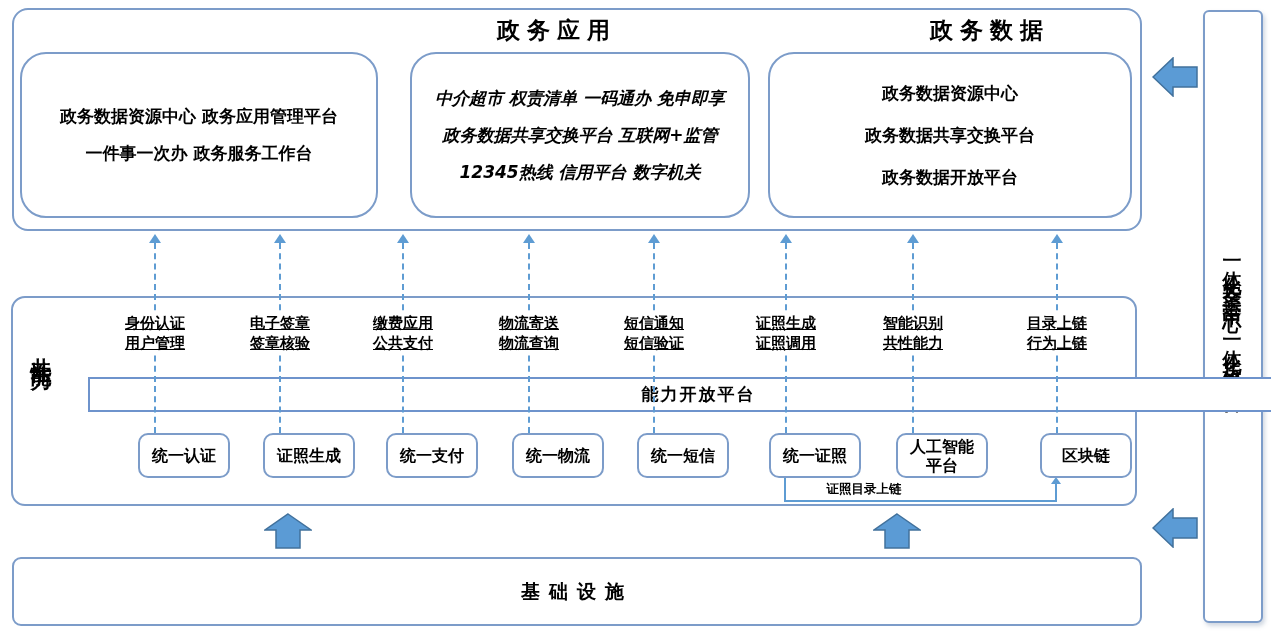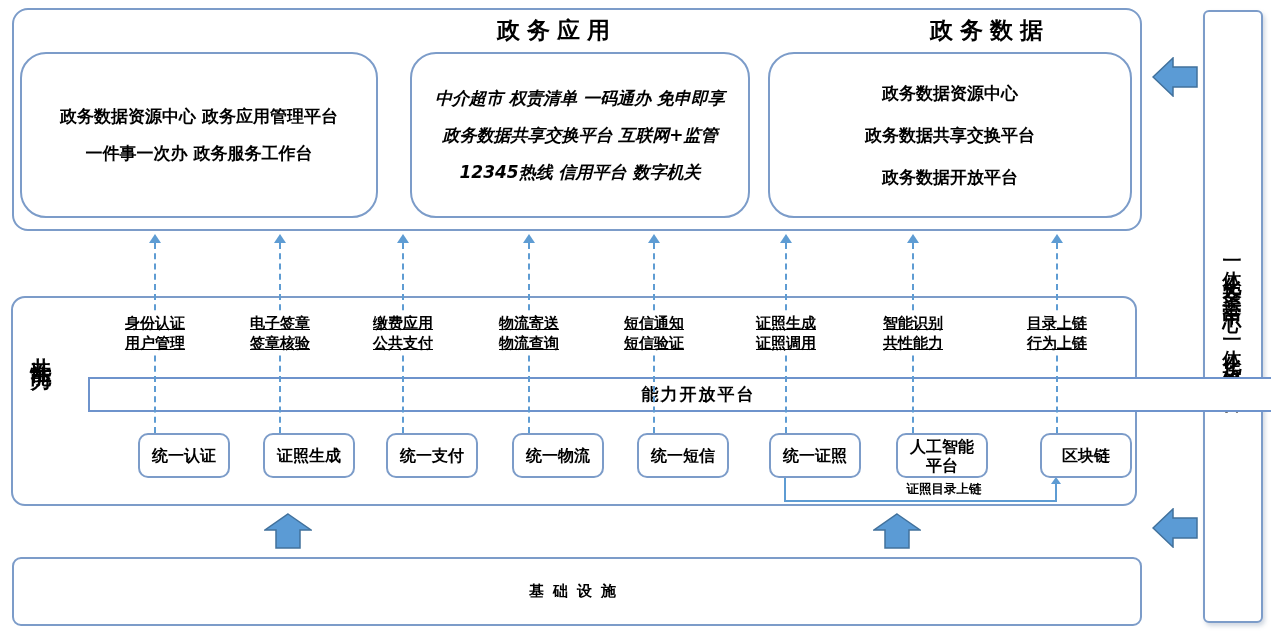--- a/index.html
+++ b/index.html
@@ -8,21 +8,21 @@
   .canvas {
     position:relative; width:1271px; height:638px; background:#fff; overflow:hidden;
     font-weight:bold;
   }
   
   .frame { position:absolute; border:2px solid #7C9CC9; border-radius:16px; background:#fff; }
   .top-container { left:12px; top:8px; width:1130px; height:223px; }
   .cap-container { left:11px; top:296px; width:1126px; height:210px; border-radius:14px; }
   .infra-box { left:12px; top:557px; width:1130px; height:69px; border-radius:9px;
                display:flex; align-items:center; justify-content:center;
-               font-size:15px; letter-spacing:9px; }
+               font-size:19px; letter-spacing:9px; }
   .sidebar { left:1203px; top:10px; width:60px; height:613px; border-radius:6px;
              display:flex; align-items:center; justify-content:center;
              box-shadow:2px 3px 4px rgba(120,140,170,.35); }
   .sidebar-text { writing-mode:vertical-lr; text-orientation:upright;
                   font-size:19px; letter-spacing:6px; line-height:60px; }
   
   .sec-title { position:absolute; top:15px; text-align:center; font-size:23px; letter-spacing:7px; }
   .top-box { position:absolute; top:52px; height:166px; border:2px solid #7C9CC9; border-radius:26px;
              background:#fff; display:flex; flex-direction:column; align-items:center; justify-content:center;
              font-size:17px; text-align:center; }
@@ -51,21 +51,21 @@
   .cap-side-label { position:absolute; left:27px; top:341px; writing-mode:vertical-lr;
                     text-orientation:upright; font-size:21px; letter-spacing:4px; z-index:3; }
   
   .conn { position:absolute; z-index:2; }
   .conn-v1 { left:784px; top:478px; height:24px; border-left:2px solid #5E9CD3; }
   .conn-h  { left:784px; top:500px; width:273px; border-top:2px solid #5E9CD3; }
   .conn-v2 { left:1055px; top:483px; height:19px; border-left:2px solid #5E9CD3; }
   .conn-head { left:1051px; top:477px; width:0; height:0;
                border-left:5px solid transparent; border-right:5px solid transparent;
                border-bottom:7px solid #5E9CD3; }
-  .conn-label { position:absolute; top:481px; left:944px; transform:translateX(-50%);
+  .conn-label { position:absolute; top:481px; left:864px; transform:translateX(-50%);
                 background:#fff; padding:0 6px; font-size:12.5px; white-space:nowrap; z-index:3; }
   
   .blk-arrow { position:absolute; z-index:4; }
 </style>
 </head>
 <body>
 
 <div class="canvas">
 
   <div class="frame top-container"></div>

